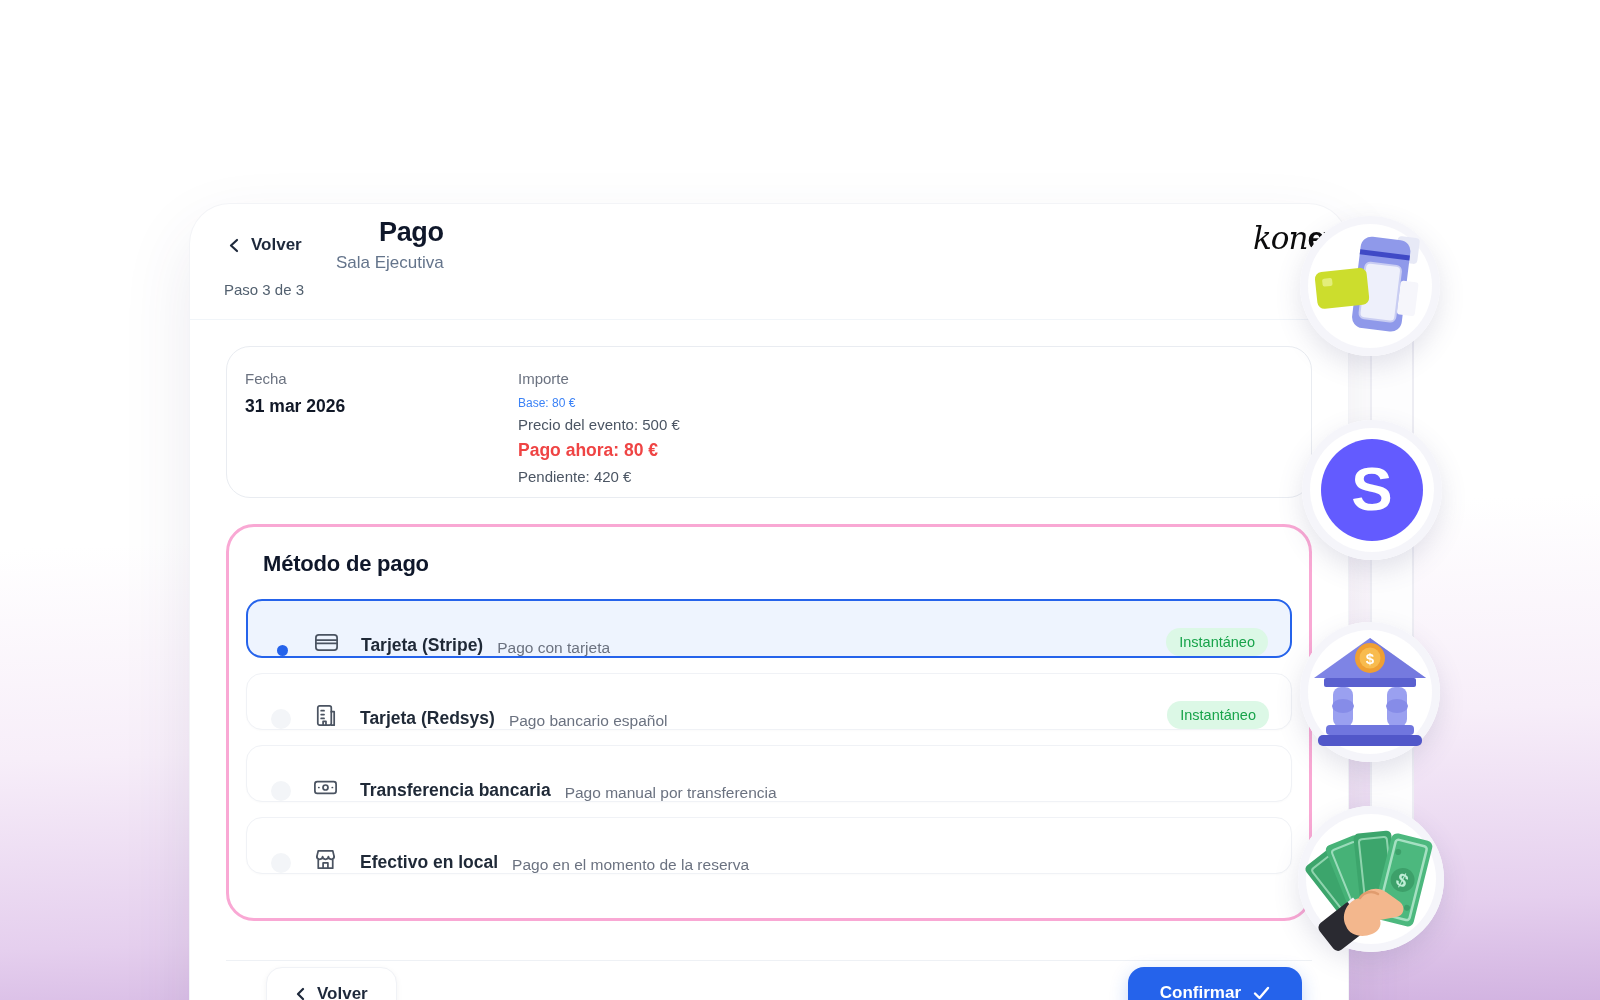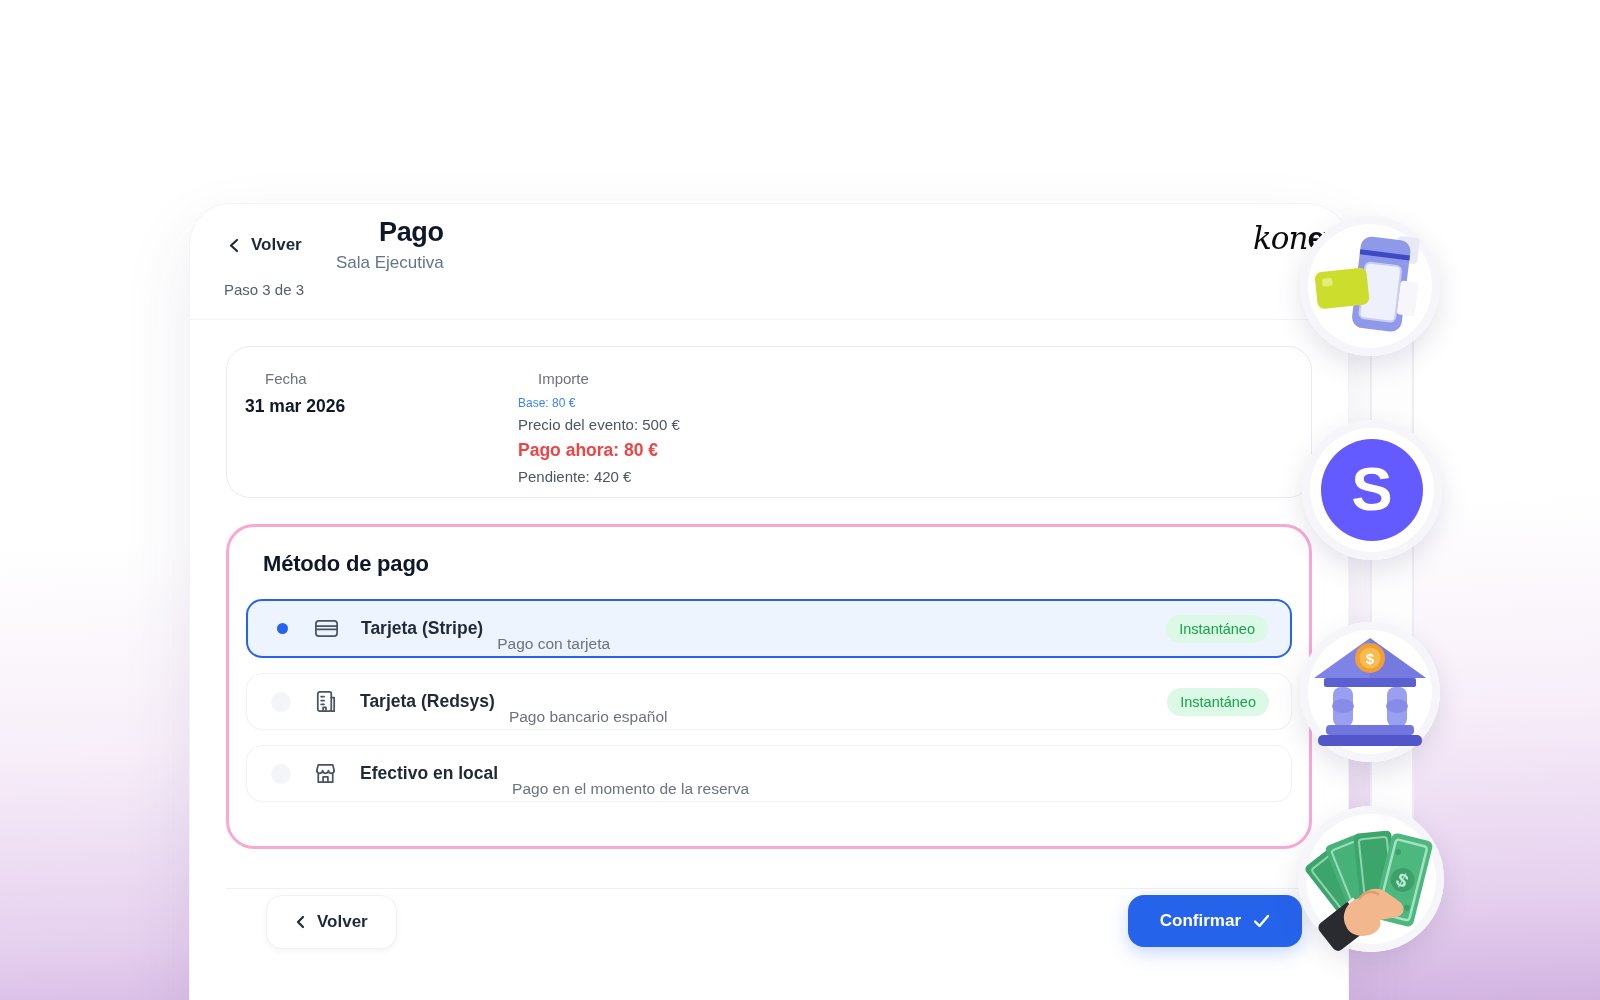--- a/index.html
+++ b/index.html
@@ -27,32 +27,32 @@
   .title-group .subtitle { font-size:17px; color:#64748b; margin-top:5px; }
   .logo { position:absolute; left:1015px; top:16px; font-size:31px; white-space:nowrap; color:#0b0b0c; }
   .logo .kon { font-family:"DejaVu Serif","Liberation Serif",serif; font-style:italic; font-weight:500; letter-spacing:-1px;margin-left:48px; }
   .logo .event { font-weight:800; letter-spacing:-1.2px; }
 
   
   .panel-body { padding:26px 36px 0 36px; }
 
   .summary-card { height:152px; border:1px solid #e9ecf1; border-radius:24px;
     padding:23px 18px 0 18px; display:grid; grid-template-columns:273px 274px 274px 1fr; }
-  .sum-label { font-size:15px; color:#6b7280; margin-bottom:9px;margin-left:20px; }
+  .sum-label { font-size:15px; color:#6b7280; margin-bottom:9px; }
   .sum-value { font-size:17.5px; font-weight:700; color:#111827; }
   .importe .line1 { font-size:12px; color:#3b82f6; margin-bottom:6px; }
   .importe .line2 { font-size:15px; color:#4b5563; margin-bottom:7px; }
   .importe .line3 { font-size:17.5px; font-weight:700; color:#ef4444; margin-bottom:7px; }
   .importe .line4 { font-size:15px; color:#4b5563; }
 
   .methods-card { margin-top:26px; border:3px solid #f9a8d4; border-radius:28px;
     padding:24px 17px 44px 17px; }
   .methods-card h2 { font-size:22px; font-weight:700; color:#0f172a; margin:0 0 22px 17px; letter-spacing:-.2px; }
 
-  .method-row { display:flex; align-items:center; min-height:57px; border-radius:16px;
+  .method-row { display:flex; align-items:flex-end; min-height:57px; border-radius:16px;
     padding:0 22px 0 24px; margin-bottom:15px; border:1px solid #f0f2f6; background:#fff;
     box-shadow:0 1px 2px rgba(15,23,42,.02); cursor:pointer; }
   .method-row:last-child { margin-bottom:0; }
   .method-row.selected { border:2px solid #2563eb; background:#eef4fe; min-height:59px; box-shadow:none; }
   .radio { width:20px; height:20px; border-radius:50%; background:#f3f5f8; flex:none; margin-right:21px; }
   .method-row.selected .radio { width:11px; height:11px; background:#2563eb; margin:0 25.5px 0 4.5px; }
   .m-icon { flex:none; margin-right:21px; width:27px; height:27px; }
   .m-name { font-size:17.5px; font-weight:700; color:#1f2937; margin-right:14px; white-space:nowrap; }
   .m-desc { font-size:15.5px; color:#6b7280; white-space:nowrap; position:relative; top:1px;margin-top:28px; }
   .badge { margin-left:auto; background:#dcf8e6; color:#17a34a; font-size:14.5px;
@@ -145,20 +145,31 @@
             <line x1="9.5" y1="9" x2="12.5" y2="9"></line>
             <line x1="9.5" y1="13" x2="12.5" y2="13"></line>
             <line x1="9.5" y1="17" x2="12.5" y2="17"></line>
             <path d="M14.5 24v-4h-3v4"></path>
         </svg>
         <span class="m-name">Tarjeta (Redsys)</span>
         <span class="m-desc">Pago bancario español</span>
         <span class="badge">Instantáneo</span>
       </div>
 
+      <div class="method-row">
+        <span class="radio"></span>
+        <svg class="m-icon" viewBox="0 0 28 28" fill="none" stroke="#4a5361" stroke-width="1.8" stroke-linecap="round">
+          <rect x="3" y="8" width="22" height="12" rx="2.5"></rect>
+            <circle cx="14" cy="14" r="2.6"></circle>
+            <line x1="7" y1="14" x2="7.2" y2="14"></line>
+            <line x1="21" y1="14" x2="21.2" y2="14"></line>
+        </svg>
+        <span class="m-name">Transferencia bancaria</span>
+        <span class="m-desc">Pago manual por transferencia</span>
+      </div>
 
       <div class="method-row">
         <span class="radio"></span>
         <svg class="m-icon" viewBox="0 0 28 28" fill="none" stroke="#4a5361" stroke-width="1.8" stroke-linecap="round" stroke-linejoin="round">
           <path d="M5 11 L6.5 5 h15 L23 11"></path>
             <path d="M5 11c0 1.6 1.3 2.8 3 2.8s3-1.2 3-2.8c0 1.6 1.3 2.8 3 2.8s3-1.2 3-2.8c0 1.6 1.3 2.8 3 2.8s3-1.2 3-2.8"></path>
             <path d="M6.5 14.5 V23 h15 v-8.5"></path>
             <path d="M11.5 23 v-5.5 h5 V23"></path>
         </svg>
         <span class="m-name">Efectivo en local</span>

